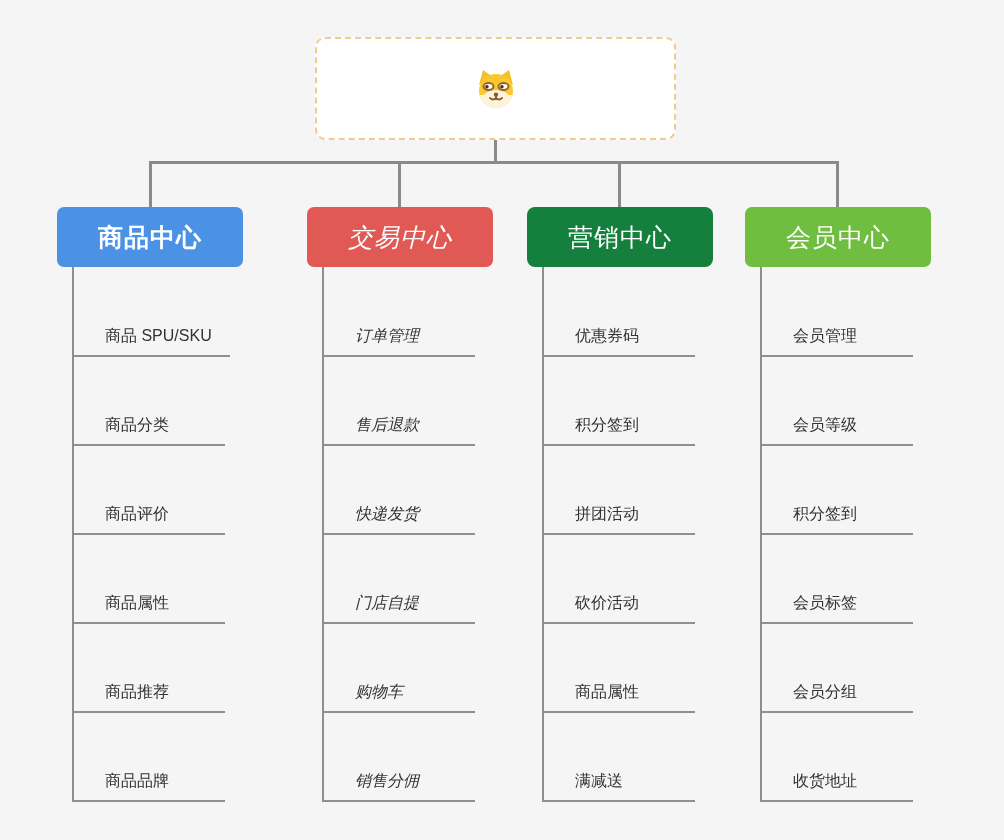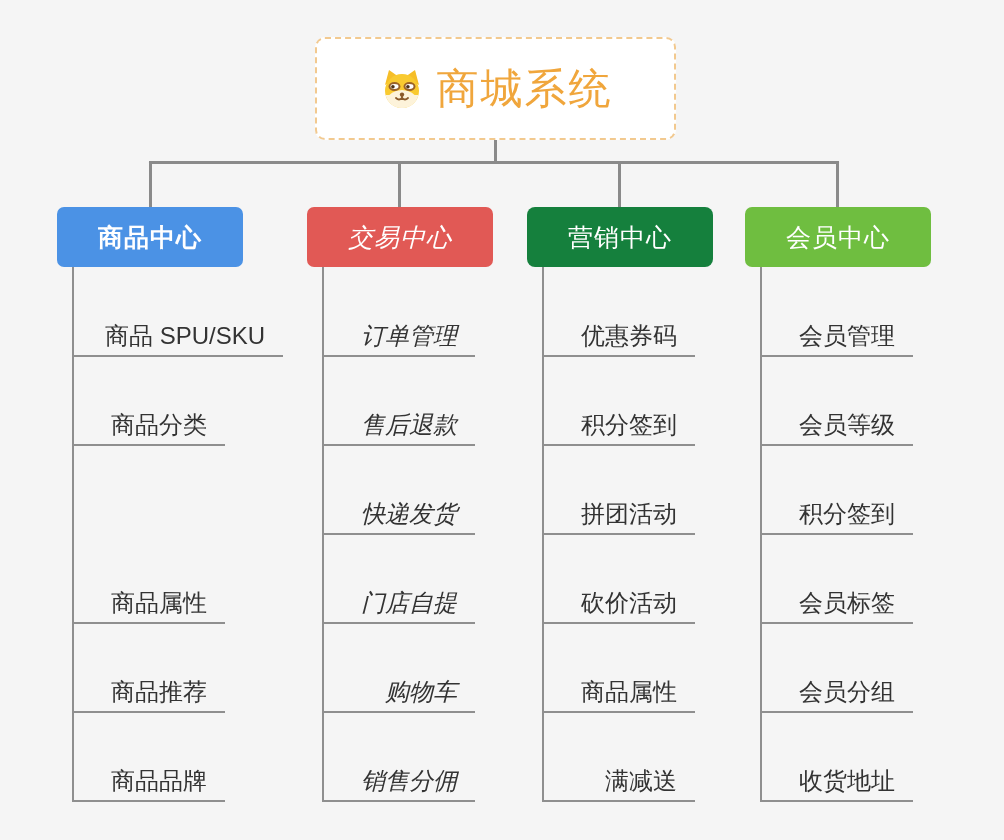--- a/index.html
+++ b/index.html
@@ -28,23 +28,23 @@
   
   .column{position:absolute;top:207px;width:250px;height:620px}
   .branch-header{
     position:absolute;left:0;top:0;width:186px;height:60px;border-radius:7px;
     color:#ffffff;font-size:25px;display:flex;align-items:center;justify-content:center;
     letter-spacing:1px;
   }
   .trunk{position:absolute;left:15px;top:60px;width:2px;height:535px;background:#8f8f8f}
   .child{
     position:absolute;left:15px;white-space:nowrap;
-    font-size:24px;color:#333333;line-height:28px;
+    font-size:16px;color:#333333;line-height:28px;
     padding:0 18px 5px 33px;border-bottom:2px solid #8f8f8f;
-    min-width:153px;box-sizing:border-box;text-align:right;
+    min-width:153px;box-sizing:border-box;
   }
 </style>
 </head>
 <body>
 
 <div class="canvas">
 
   <div class="root-node">
     <svg width="46" height="42" viewBox="0 0 46 42" aria-hidden="true">
       <path d="M6,17 L10,2 L20,9 Z" fill="#f6be28"></path>
@@ -57,36 +57,36 @@
         <rect x="4" y="27" width="38" height="16" fill="#fdf3da"></rect>
         <ellipse cx="23" cy="31" rx="14" ry="9" fill="#fdf3da"></ellipse>
       </g>
       <ellipse cx="15.5" cy="18.5" rx="5" ry="3.4" fill="#ffffff" stroke="#9a6227" stroke-width="2"></ellipse>
       <ellipse cx="30.5" cy="18.5" rx="5" ry="3.4" fill="#ffffff" stroke="#9a6227" stroke-width="2"></ellipse>
       <circle cx="13.9" cy="18.7" r="1.8" fill="#4d3215"></circle>
       <circle cx="28.9" cy="18.7" r="1.8" fill="#4d3215"></circle>
       <circle cx="23" cy="26.6" r="2.2" fill="#8a5a2a"></circle>
       <path d="M23 26.6 L23 30 M17 30 Q20 33 23 30 Q26 33 29 30" fill="none" stroke="#8a5a2a" stroke-width="1.8" stroke-linecap="round"></path>
     </svg>
-    <span class="root-title">商城系统</span>
   </div>
 
   <div class="line stub"></div>
   <div class="line bus"></div>
   <div class="line drop d1"></div>
   <div class="line drop d2"></div>
   <div class="line drop d3"></div>
   <div class="line drop d4"></div>
 
   <div id="columns">
       <div class="column" style="left: 57px;">
         <div class="branch-header" style="background: rgb(75, 146, 229); font-weight: bold;">商品中心</div>
         <div class="trunk"></div>
         <div class="child" style="top: 115px;">商品 SPU/SKU</div>
         <div class="child" style="top: 204px;">商品分类</div>
+        <div class="child" style="top: 293px;">商品评价</div>
         <div class="child" style="top: 382px;">商品属性</div>
         <div class="child" style="top: 471px;">商品推荐</div>
         <div class="child" style="top: 560px;">商品品牌</div>
       </div>
       <div class="column" style="left: 307px; font-style: italic;">
         <div class="branch-header" style="background: rgb(225, 89, 85);">交易中心</div>
         <div class="trunk"></div>
         <div class="child" style="top: 115px;">订单管理</div>
         <div class="child" style="top: 204px;">售后退款</div>
         <div class="child" style="top: 293px;">快递发货</div>

